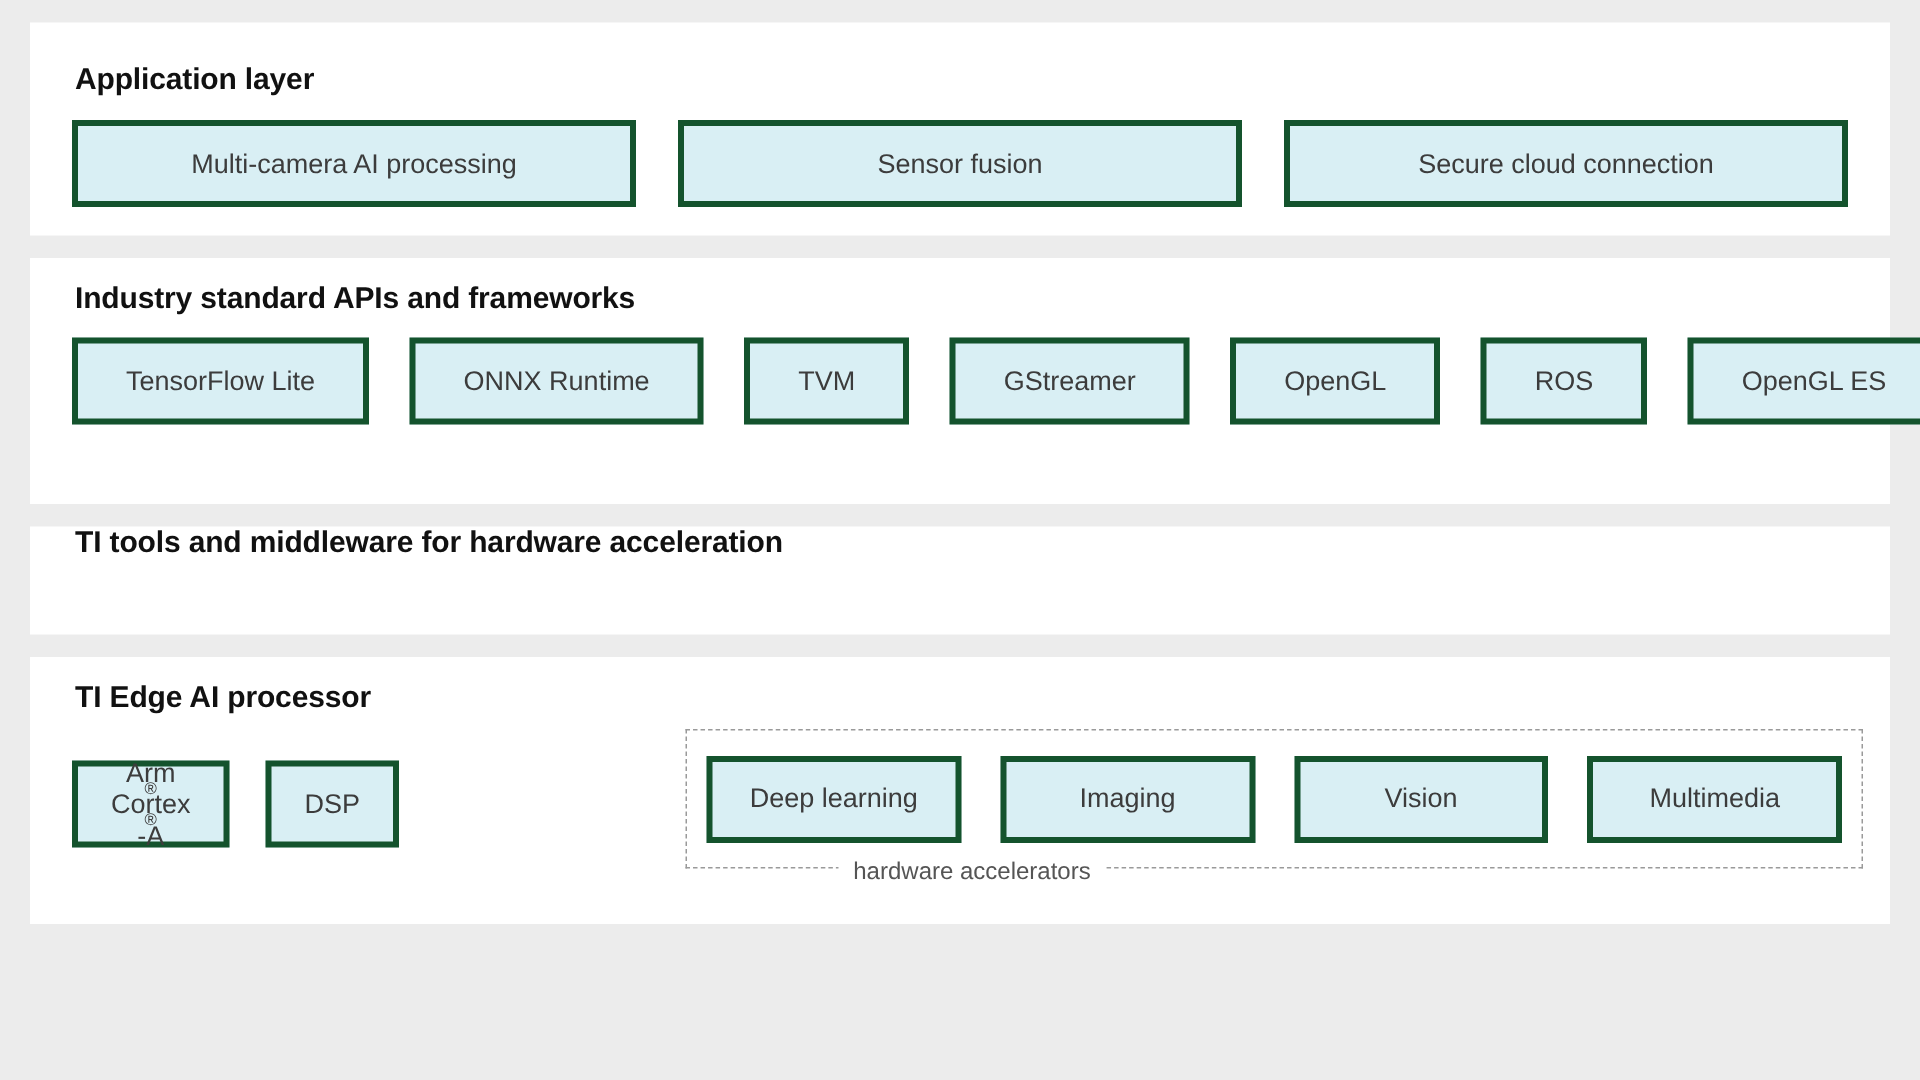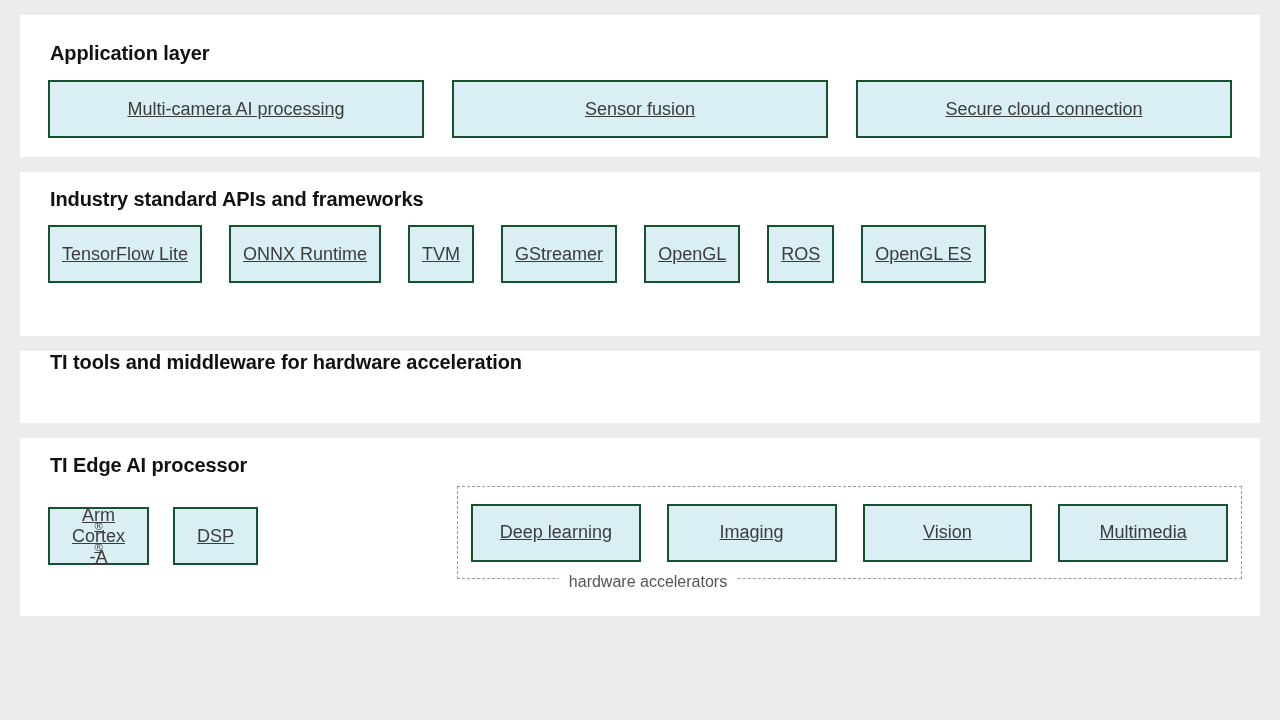--- a/index.html
+++ b/index.html
@@ -69,21 +69,21 @@
   }
   .layer-apis .layer-title { margin: 0 0 15px 2px; }
   .api-row {
     display: flex;
     gap: 27px;
     align-items: stretch;
   }
   .api-row .chip {
     height: 58px;
     flex: 0 1 auto;
-    padding: 0 12px;
+    padding: 0 32px;
   }
 
   
   .layer-tools {
     height: 72px;
     margin-top: 15px;
     padding: 0 28px;
     display: flex;
   }
   .layer-tools .layer-title { margin-left: 2px; }
@@ -149,30 +149,29 @@
     color: #555555;
     font-size: 16px;
     padding: 0 10px;
     line-height: 20px;
     display: inline-block;
   }
 
   
   .chip {
     background: #d9eff4;
-    border: 2px solid #14532d;
+    border: 4px solid #14532d;
     color: #3c3c3c;
     font-size: 18px;
     display: flex;
     align-items: center;
     justify-content: center;
     box-sizing: border-box;
     white-space: nowrap;
     text-align: center;
-    text-decoration: underline;
   }
   .chip sup {
     font-size: 0.62em;
     vertical-align: super;
     line-height: 0;
   }
 </style>
 </head>
 <body>
 

